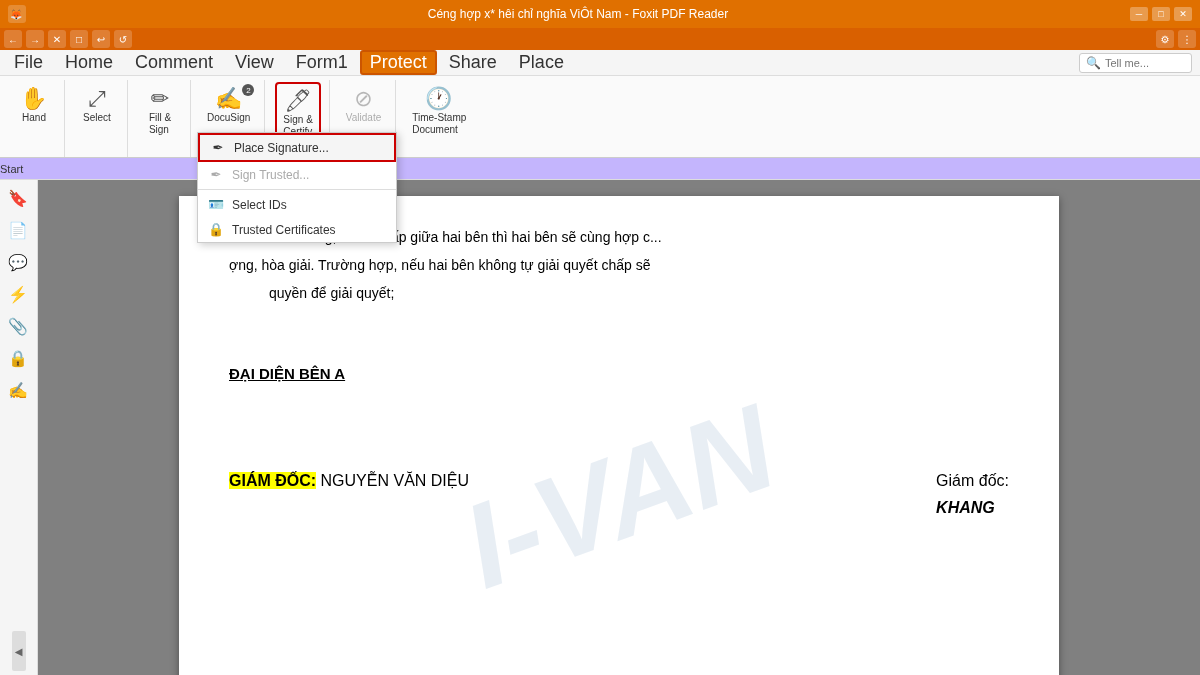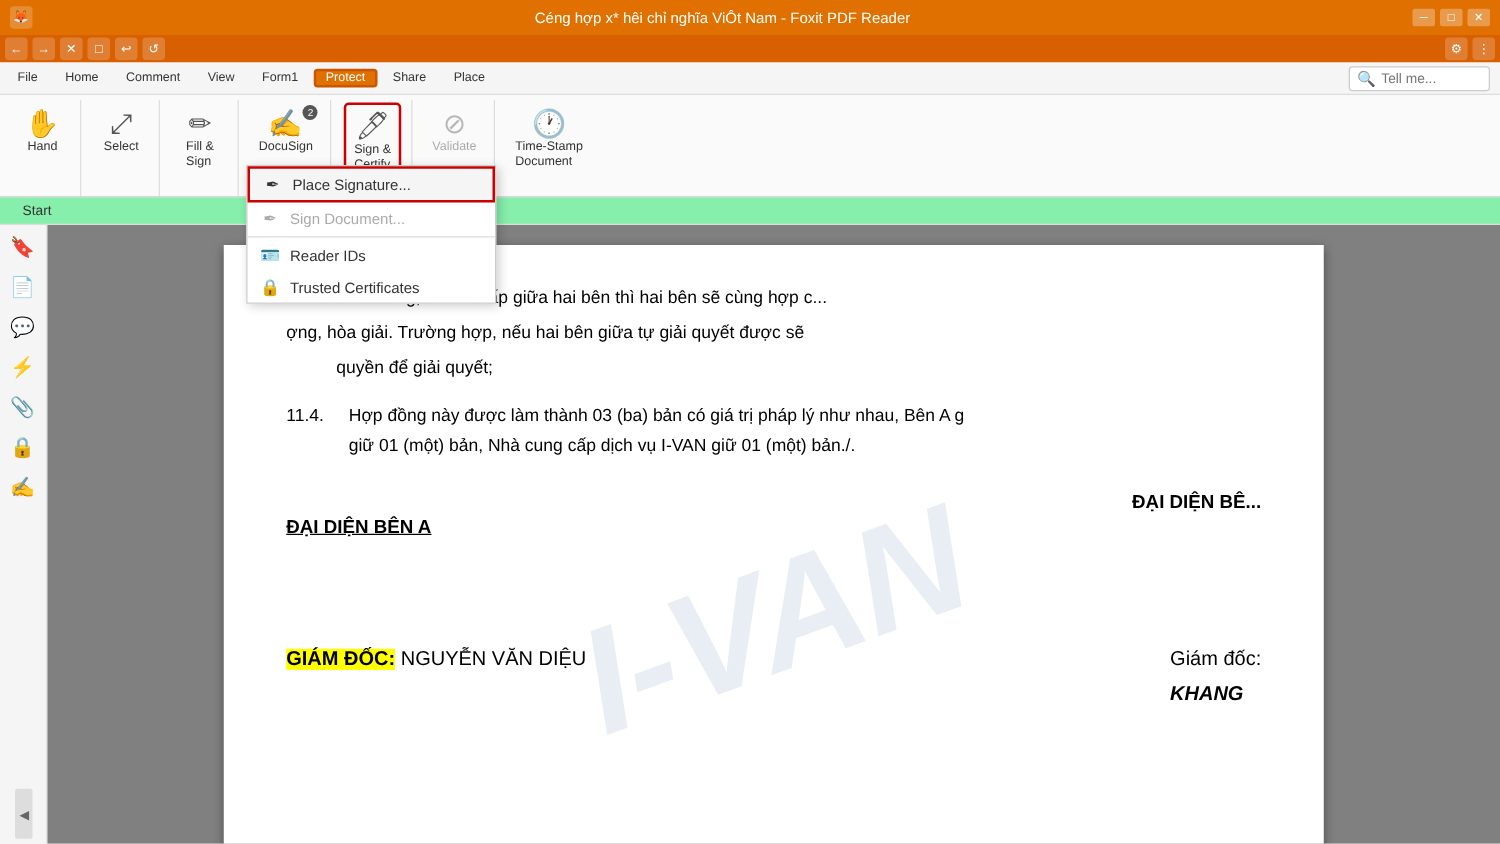--- a/index.html
+++ b/index.html
@@ -36,21 +36,21 @@
       background: #f5f5f5;
       height: 26px;
       display: flex;
       align-items: center;
       padding: 0 4px;
       border-bottom: 1px solid #ddd;
       gap: 2px;
     }
     .menu-item {
       padding: 2px 10px;
-      font-size: 10px;
+      font-size: 18px;
       color: #333;
       cursor: pointer;
       border-radius: 3px;
       text-align: right;
     }
     .menu-item.active {
       background: #e07000;
       color: white;
       border: 2px solid #cc5500;
       border-radius: 3px;
@@ -88,25 +88,25 @@
     }
     .ribbon-btn .rb-icon { font-size: 22px; color: #555; }
     .ribbon-btn .rb-label { font-size: 10px; color: #333; text-align: left; line-height: 1.2; margin-top: 0; }
     .ribbon-btn.highlighted {
       border: 2px solid #cc3300;
       border-radius: 4px;
     }
 
     
     #breadcrumb {
-      background: #86efac;
+      background: #c4b5fd;
       height: 22px;
       display: flex;
       align-items: center;
-      padding: 0 18px;
+      padding: 0 0;
       border-bottom: 1px solid #ddd;
       font-size: 11px;
       color: #333;
       text-align: right;
     }
 
     
     #main {
       display: flex;
       height: calc(675px - 28px - 22px - 26px - 82px - 22px);
@@ -354,38 +354,30 @@
   </div>
 
   <div id="doc-area">
     <div id="page">
       <div class="watermark">I-VAN</div>
       <div class="doc-content">
         <div class="doc-line">
           ...a các bất đồng, tranh chấp giữa hai bên thì hai bên sẽ cùng hợp c...
         </div>
         <div class="doc-line">
-          ợng, hòa giải. Trường hợp, nếu hai bên giữa tự giải quyết được sẽ
+          ợng, hòa giải. Trường hợp, nếu hai bên không tự giải quyết chấp sẽ
         </div>
         <div class="doc-line indent">
           quyền để giải quyết;
         </div>
         <div style="height:12px;"></div>
-        <div style="display:flex; gap:10px;">
-          <span class="section-num">11.4.</span>
-          <span>Hợp đồng này được làm thành 03 (ba) bản có giá trị pháp lý như nhau, Bên A g<br>
-          giữ 01 (một) bản, Nhà cung cấp dịch vụ I-VAN giữ 01 (một) bản./.</span>
-        </div>
         <div style="height:20px;"></div>
         <div class="two-col">
           <div>
             <div class="bold-text center-text" style="text-align:left; font-weight:bold; font-size:15px;text-decoration:underline;">ĐẠI DIỆN BÊN A</div>
-          </div>
-          <div>
-            <div class="bold-text" style="font-weight:bold; font-size:15px;">ĐẠI DIỆN BÊ...</div>
           </div>
         </div>
         <div style="height:60px;"></div>
         <div class="two-col">
           <div>
             <div style="font-size:16px;">
               <span style="background:yellow; font-weight:bold;">GIÁM ĐỐC:</span>
               <span class="bold-text" style="font-weight:normal;">NGUYỄN VĂN DIỆU</span>
             </div>
           </div>
@@ -401,24 +393,24 @@
   </div>
 </div>
 
 <div id="dropdown">
   <div class="dropdown-item highlighted-box">
     <span class="dropdown-icon">✒</span>
     <span>Place Signature...</span>
   </div>
   <div class="dropdown-item disabled">
     <span class="dropdown-icon">✒</span>
-    <span>Sign Document...</span>
+    <span>Sign Trusted...</span>
   </div>
   <div class="dropdown-divider"></div>
   <div class="dropdown-item">
     <span class="dropdown-icon">🪪</span>
-    <span>Reader IDs</span>
+    <span>Select IDs</span>
   </div>
   <div class="dropdown-item">
     <span class="dropdown-icon">🔒</span>
     <span>Trusted Certificates</span>
   </div>
 </div>
 
 </body></html>

